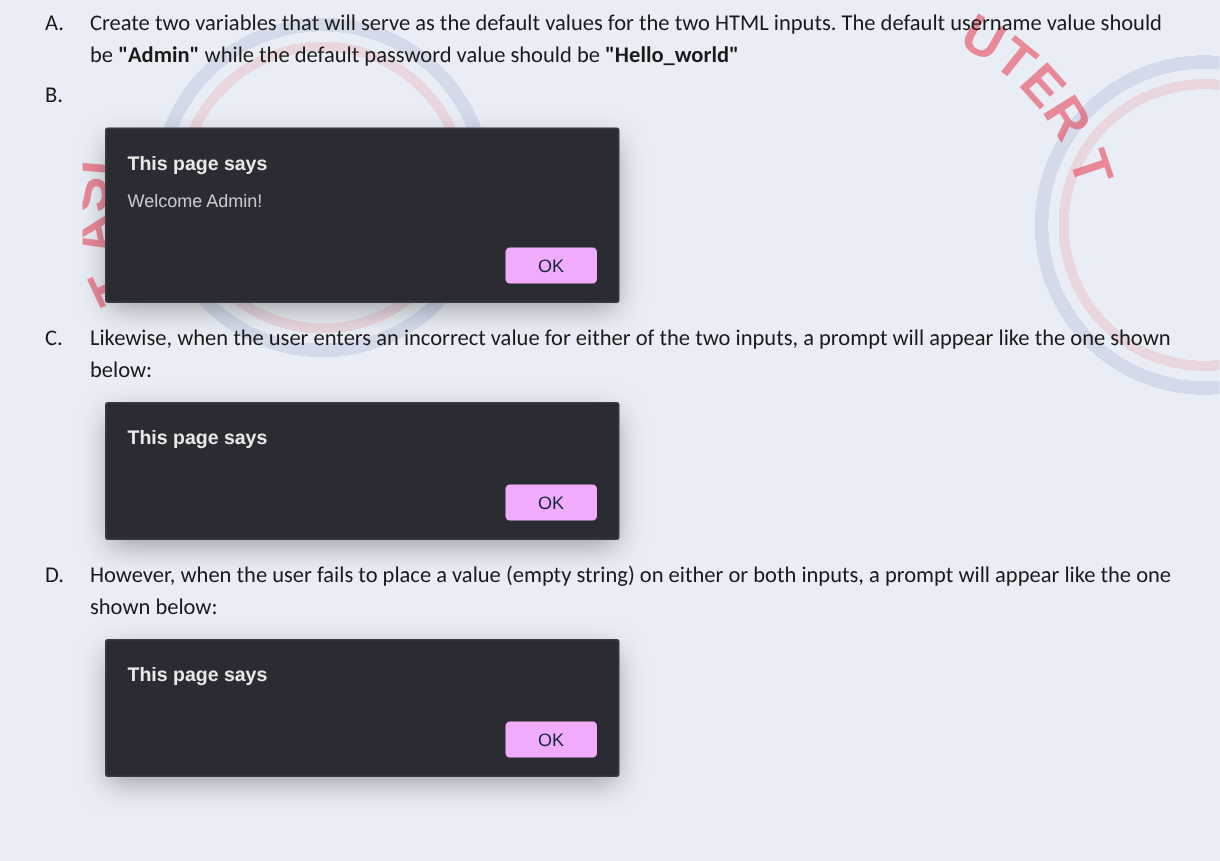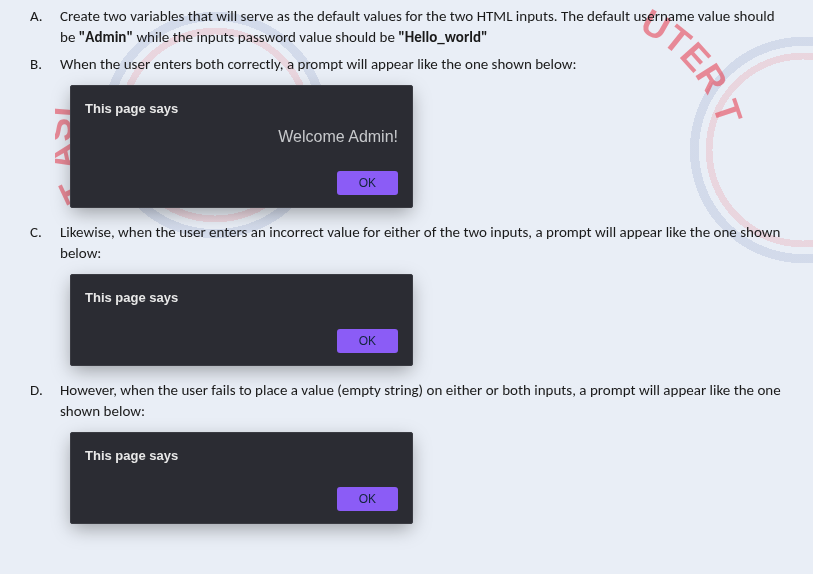--- a/index.html
+++ b/index.html
@@ -108,30 +108,29 @@
     }
     .dialog-title {
       color: #e8e8e8;
       font-family: "Segoe UI", Arial, sans-serif;
       font-size: 13px;
       font-weight: 600;
     }
     .dialog-msg {
       color: #c7c9cc;
       font-family: "Segoe UI", Arial, sans-serif;
-      font-size: 16px;
-      text-align: right;
+      font-size: 12px;
     }
     .dialog-actions {
       display: flex;
       justify-content: flex-end;
       margin-top: 14px;
     }
     .ok-btn {
-      background: #8b5cf6;
+      background: #f0abfc;
       color: #13253d;
       font-family: "Segoe UI", Arial, sans-serif;
       font-size: 12px;
       font-weight: 500;
       border: none;
       border-radius: 3px;
       padding: 5px 22px;
       cursor: pointer;
     }
   </style>
@@ -153,27 +152,26 @@
   </defs>
   <text class="wm-text-right"><textPath href="#arcR">UTER T</textPath></text>
 </svg>
 
 <div class="content">
   <ol class="list">
 
     <li class="item">
       <span class="letter">A.</span>
       <span class="body-text">
-        <span>Create two variables that will serve as the default values for the two HTML inputs. The default username value should be </span><b>"Admin"</b><span> while the inputs password value should be </span><b>"Hello_world"</b>
+        <span>Create two variables that will serve as the default values for the two HTML inputs. The default username value should be </span><b>"Admin"</b><span> while the default password value should be </span><b>"Hello_world"</b>
       </span>
     </li>
 
     <li class="item">
       <span class="letter">B.</span>
-      <span class="body-text">When the user enters both correctly, a prompt will appear like the one shown below:</span>
     </li>
   </ol>
 
   <div class="dialog">
     <div class="dialog-title">This page says</div>
     <div class="dialog-msg">Welcome Admin!</div>
     <div class="dialog-actions">
       <button class="ok-btn">OK</button>
     </div>
   </div>

